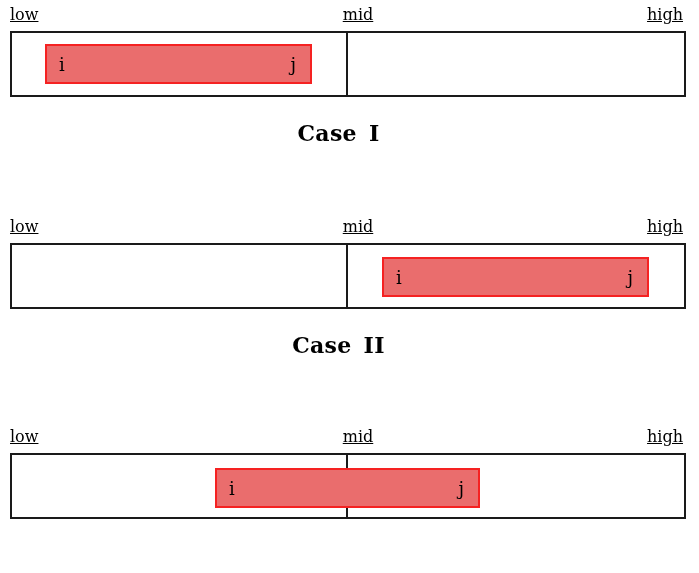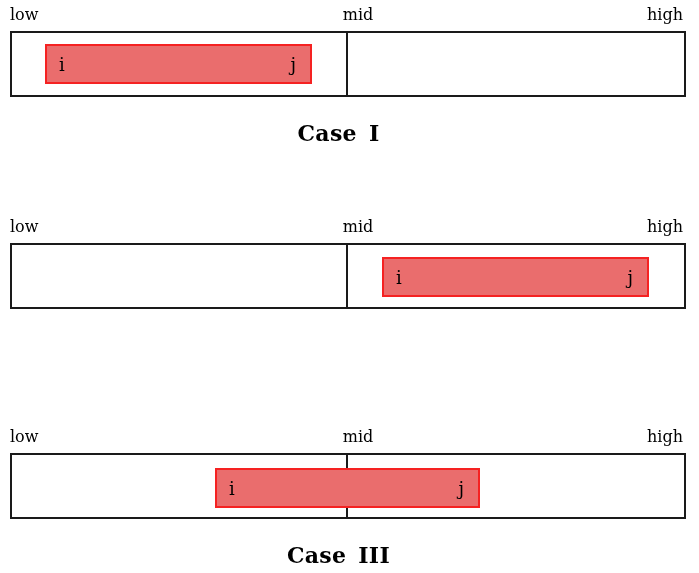--- a/index.html
+++ b/index.html
@@ -22,20 +22,21 @@
     left: 0;
     width: 699px;
     height: 150px;
   }
   .axis-label {
     position: absolute;
     top: 0;
     font-size: 16px;
     line-height: 19px;
     white-space: nowrap;
+    text-decoration: underline;
   }
   .axis-label.low  { left: 10px; }
   .axis-label.mid  { left: 358px; transform: translateX(-50%); }
   .axis-label.high { right: 16px; }
   .bar {
     position: absolute;
     left: 10px;
     top: 26px;
     width: 672px;
     height: 62px;
@@ -100,29 +101,29 @@
   <span class="axis-label low">low</span>
   <span class="axis-label mid">mid</span>
   <span class="axis-label high">high</span>
   <div class="bar">
     <div class="midline"></div>
     <div class="range" style="left: 370px; top: 12px; width: 267px;">
       <span>i</span>
       <span>j</span>
     </div>
   </div>
+  <div class="caption">
+    <span>Case</span><span class="numeral">II</span>
+  </div>
 </div>
 
 <div class="case-block" style="top: 427px;">
   <span class="axis-label low">low</span>
   <span class="axis-label mid">mid</span>
   <span class="axis-label high">high</span>
   <div class="bar">
     <div class="midline"></div>
     <div class="range" style="left: 203px; top: 13px; width: 265px;">
       <span>i</span>
       <span>j</span>
     </div>
   </div>
-  <div class="caption">
-    <span>Case</span><span class="numeral">III</span>
-  </div>
 </div>
 
 </body></html>

